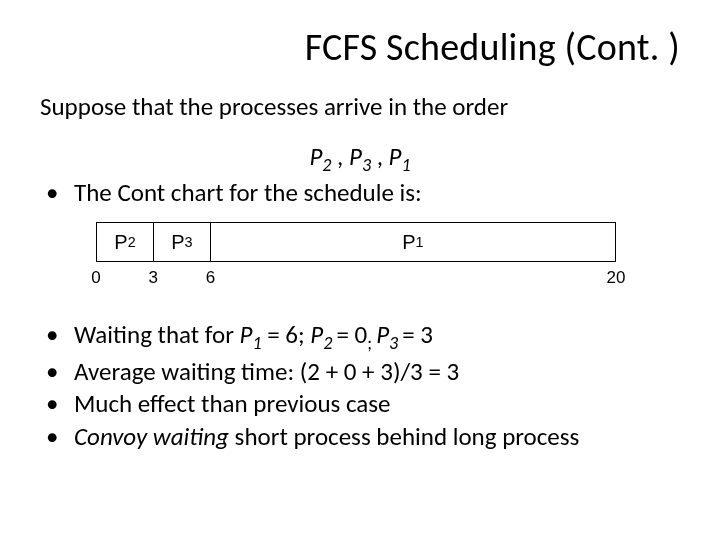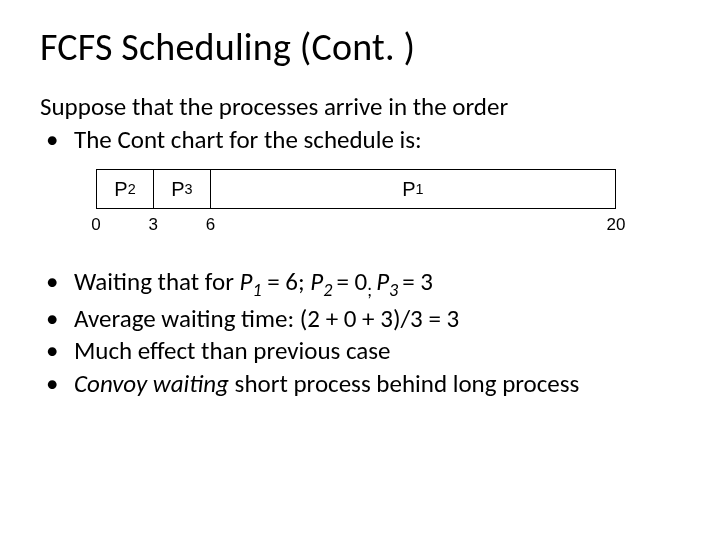--- a/index.html
+++ b/index.html
@@ -12,30 +12,30 @@
     color: #000;
   }
   .slide {
     box-sizing: border-box;
     width: 720px;
     height: 540px;
     padding: 20px 40px 0 40px;
     position: relative;
   }
   .title {
-    text-align: left;
+    text-align: right;
     font-size: 38px;
     font-weight: 400;
     margin: 4px 0 22px 0;
     letter-spacing: 0.2px;
   }
   .intro {
     font-size: 25px;
     line-height: 1.22;
-    margin-bottom: 2px;
+    margin-bottom: 18px;
   }
   .intro-order {
     text-align: center;
     font-size: 25px;
     margin-bottom: 2px;
   }
   .sub { font-size: 0.72em; vertical-align: sub; font-style: inherit; }
   .bullet-row {
     display: flex;
     align-items: flex-start;
@@ -90,20 +90,23 @@
 </style>
 </head>
 <body>
 
 <div class="slide">
 
   <div class="title">FCFS Scheduling (Cont. )</div>
 
   <div class="intro">Suppose that the processes arrive in the order</div>
 
+  <div class="intro-order">
+    <span class="italic"><span>P</span><span class="sub">2</span></span><span> , </span><span class="italic"><span>P</span><span class="sub">3</span></span><span> , </span><span class="italic"><span>P</span><span class="sub">1</span></span>
+  </div>
 
   <div class="bullet-row">
     <div class="dot">•</div>
     <div class="txt">The Cont chart for the schedule is:</div>
   </div>
 
   <div class="gantt-wrap">
     <div class="gantt-bar" id="gantt-bar">
         <div class="gantt-cell" style="width: 11%;">
           <span>P</span>

